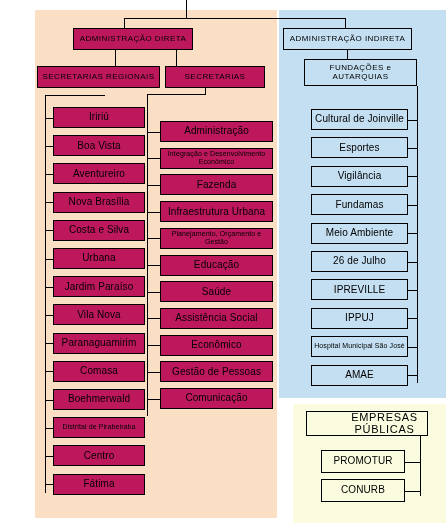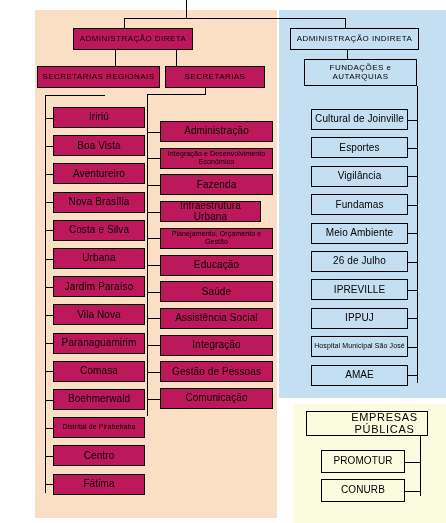--- a/index.html
+++ b/index.html
@@ -61,21 +61,21 @@
     <span>SECRETARIAS</span>
   </div>
 
   <div class="ln lnh" style="left:45px;top:95px;width:60px;"></div>
   <div class="ln lnv" style="left:45px;top:95px;height:398px;"></div>
 
   <div class="ln lnv" style="left:205px;top:88px;height:6px;"></div>
   <div class="ln lnh" style="left:147px;top:94px;width:59px;"></div>
   <div class="ln lnv" style="left:147px;top:94px;height:322px;"></div>
 
-  <div class="box blue t-head" id="box-indireta" style="left:290px;top:28px;width:129px;height:22px;text-align:center;">
+  <div class="box blue t-head" id="box-indireta" style="left:283px;top:28px;width:129px;height:22px;text-align:center;">
     <span>ADMINISTRAÇÃO INDIRETA</span>
   </div>
   <div class="ln lnv" style="left:347px;top:50px;height:9px;"></div>
 
   <div class="box blue t-sub" id="box-fund" style="left:304px;top:59px;width:113px;height:27px;">
     <span>FUNDAÇÕES e AUTARQUIAS</span>
   </div>
   <div class="ln lnv" style="left:417px;top:86px;height:297px;"></div>
 
   <div class="box yellow t-emp" id="box-emp" style="left:306px;top:411px;width:122px;height:25px;">
@@ -145,42 +145,42 @@
       </div>
       <div class="ln lnh" style="top: 132px; left: 147px; width: 13px;"></div>
       <div class="box peach t-item2" style="left: 160px; top: 147.7px; width: 113px; height: 21px;">
         <span>Integração e Desenvolvimento Econômico</span>
       </div>
       <div class="ln lnh" style="top: 158px; left: 147px; width: 13px;"></div>
       <div class="box peach t-item" style="left: 160px; top: 174.4px; width: 113px; height: 21px;">
         <span>Fazenda</span>
       </div>
       <div class="ln lnh" style="top: 185px; left: 147px; width: 13px;"></div>
-      <div class="box peach t-item" style="left: 160px; top: 201.1px; width: 101px; height: 21px; justify-content: flex-end;">
+      <div class="box peach t-item" style="left: 160px; top: 201.1px; width: 113px; height: 21px; justify-content: flex-end;">
         <span>Infraestrutura Urbana</span>
       </div>
       <div class="ln lnh" style="top: 212px; left: 147px; width: 13px;"></div>
       <div class="box peach t-item2" style="left: 160px; top: 227.8px; width: 113px; height: 21px;">
         <span>Planejamento, Orçamento e Gestão</span>
       </div>
       <div class="ln lnh" style="top: 238px; left: 147px; width: 13px;"></div>
       <div class="box peach t-item" style="left: 160px; top: 254.5px; width: 113px; height: 21px;">
         <span>Educação</span>
       </div>
       <div class="ln lnh" style="top: 265px; left: 147px; width: 13px;"></div>
       <div class="box peach t-item" style="left: 160px; top: 281.2px; width: 113px; height: 21px;">
         <span>Saúde</span>
       </div>
       <div class="ln lnh" style="top: 292px; left: 147px; width: 13px;"></div>
       <div class="box peach t-item" style="left: 160px; top: 307.9px; width: 113px; height: 21px;">
         <span>Assistência Social</span>
       </div>
       <div class="ln lnh" style="top: 318px; left: 147px; width: 13px;"></div>
       <div class="box peach t-item" style="left: 160px; top: 334.6px; width: 113px; height: 21px;">
-        <span>Integração</span>
+        <span>Econômico</span>
       </div>
       <div class="ln lnh" style="top: 345px; left: 147px; width: 13px;"></div>
       <div class="box peach t-item" style="left: 160px; top: 361.3px; width: 113px; height: 21px;">
         <span>Gestão de Pessoas</span>
       </div>
       <div class="ln lnh" style="top: 372px; left: 147px; width: 13px;"></div>
       <div class="box peach t-item" style="left: 160px; top: 388px; width: 113px; height: 21px;">
         <span>Comunicação</span>
       </div>
       <div class="ln lnh" style="top: 399px; left: 147px; width: 13px;"></div>

